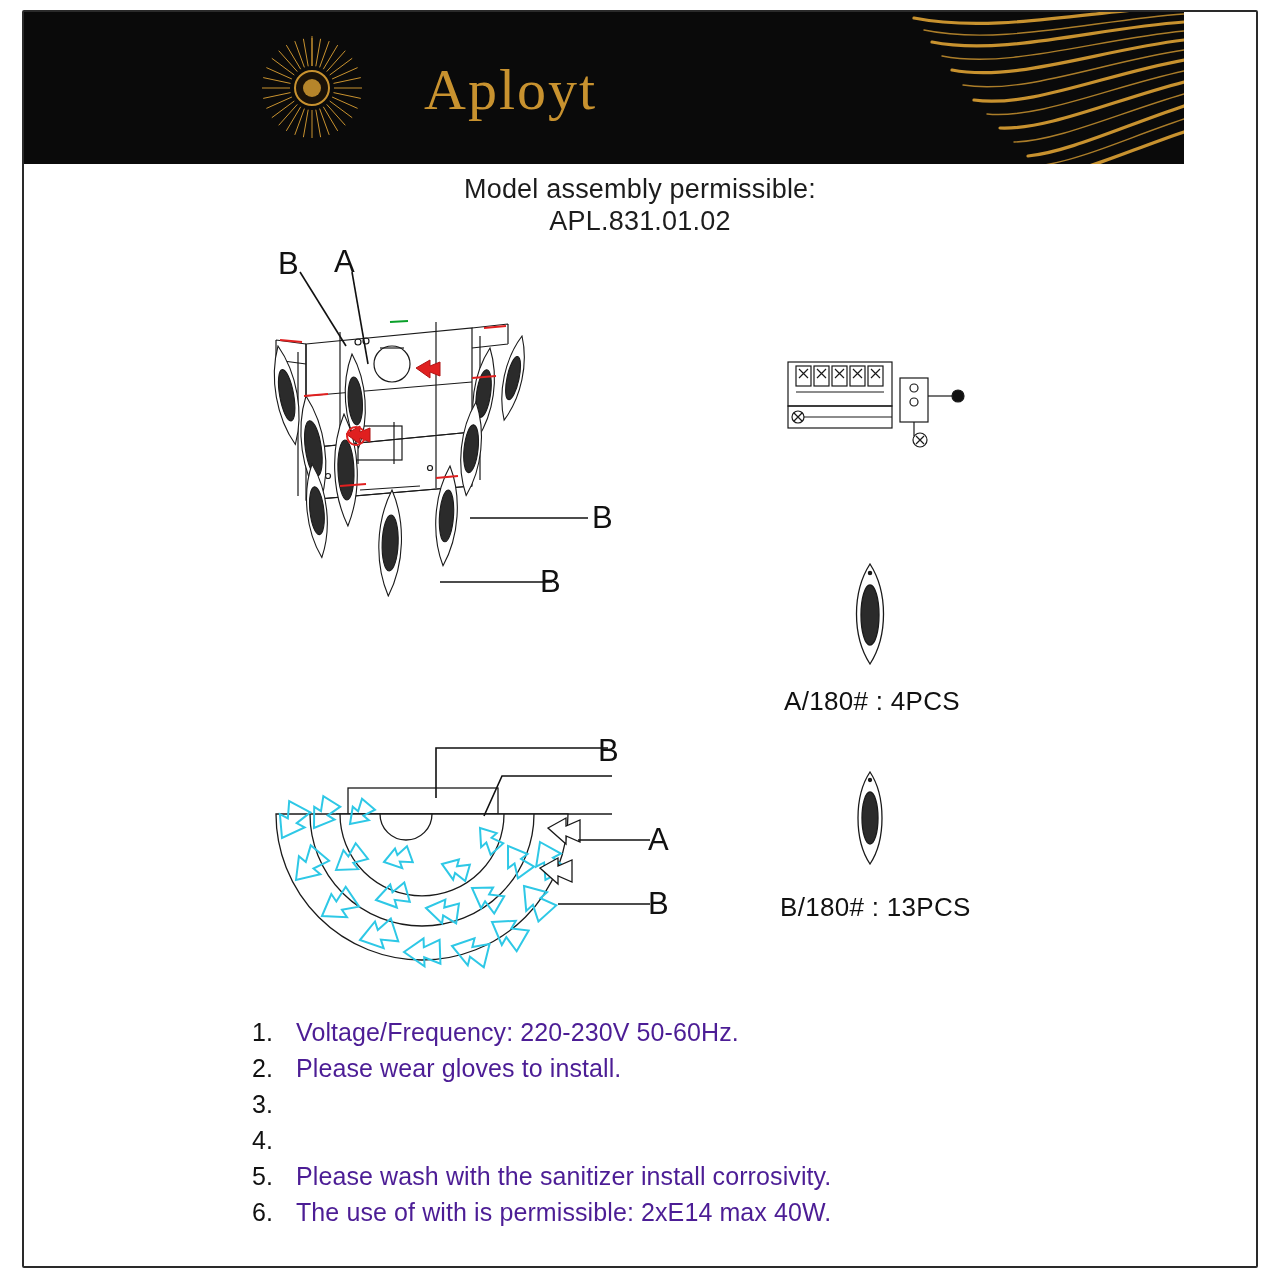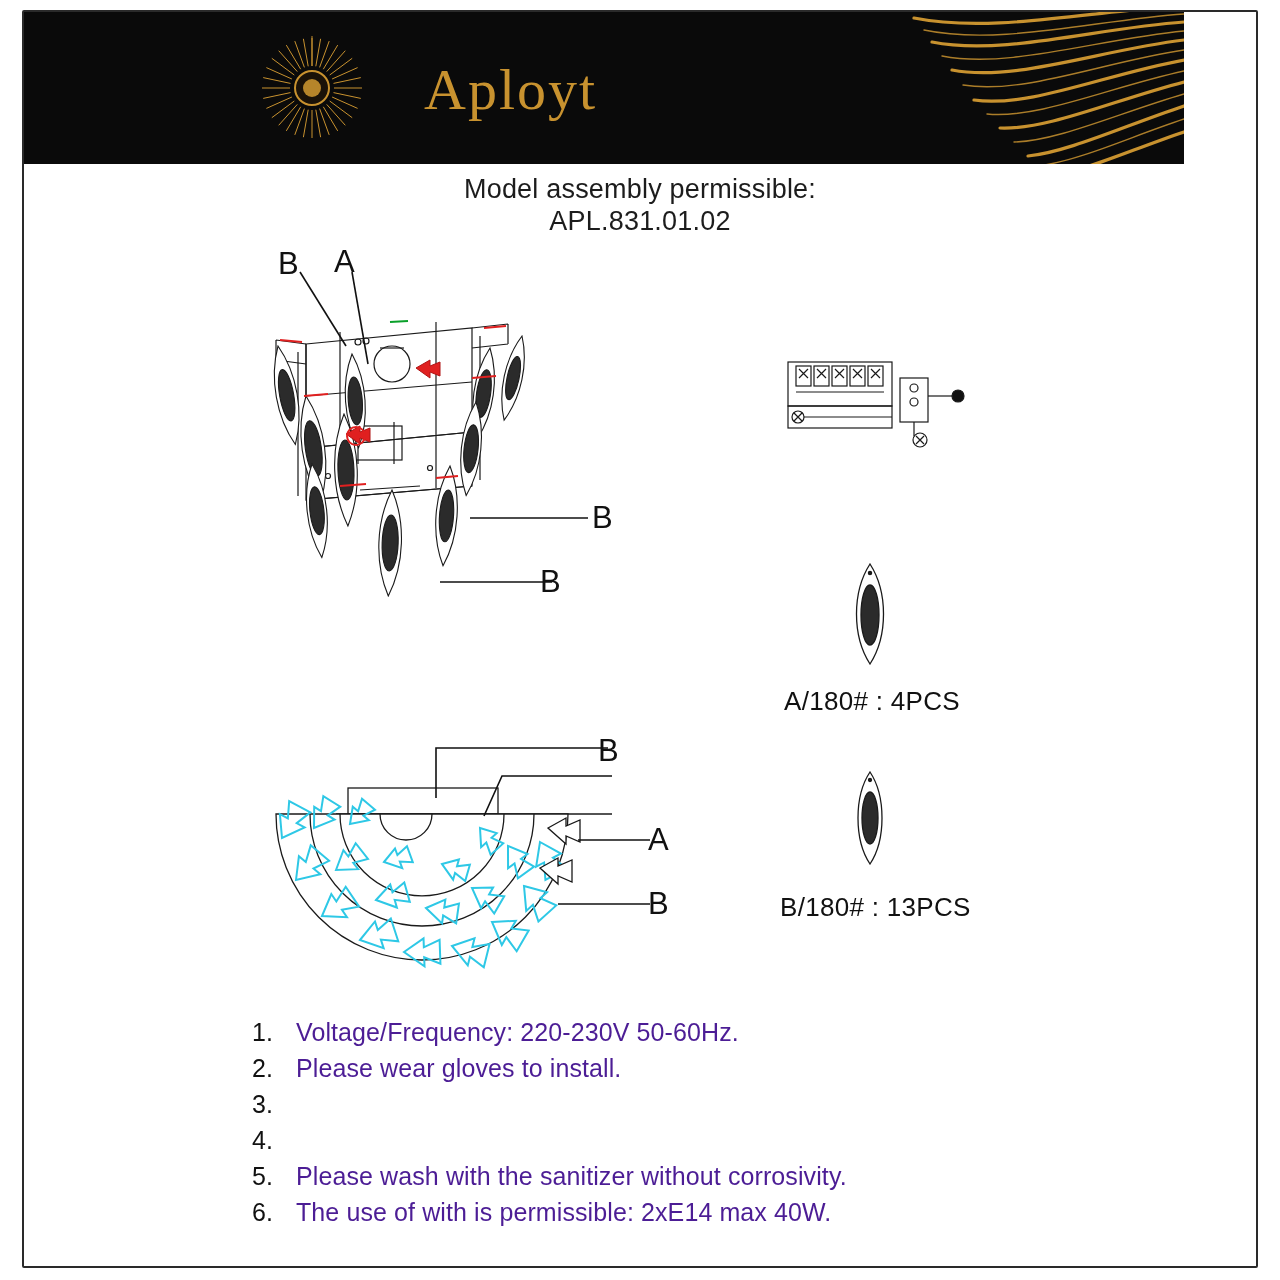--- a/index.html
+++ b/index.html
@@ -470,21 +470,21 @@
       <div class="instr-text">Please wear gloves to install.</div>
     </div>
     <div class="instr-row">
       <div class="instr-num">3.</div>
     </div>
     <div class="instr-row">
       <div class="instr-num">4.</div>
     </div>
     <div class="instr-row">
       <div class="instr-num">5.</div>
-      <div class="instr-text">Please wash with the sanitizer without corrosivity.</div>
+      <div class="instr-text">Please wash with the sanitizer install corrosivity.</div>
     </div>
     <div class="instr-row">
       <div class="instr-num">6.</div>
       <div class="instr-text">The use of with is permissible: 2xE14 max 40W.</div>
     </div>
   </div>
 
 </div>
 
 </body></html>

